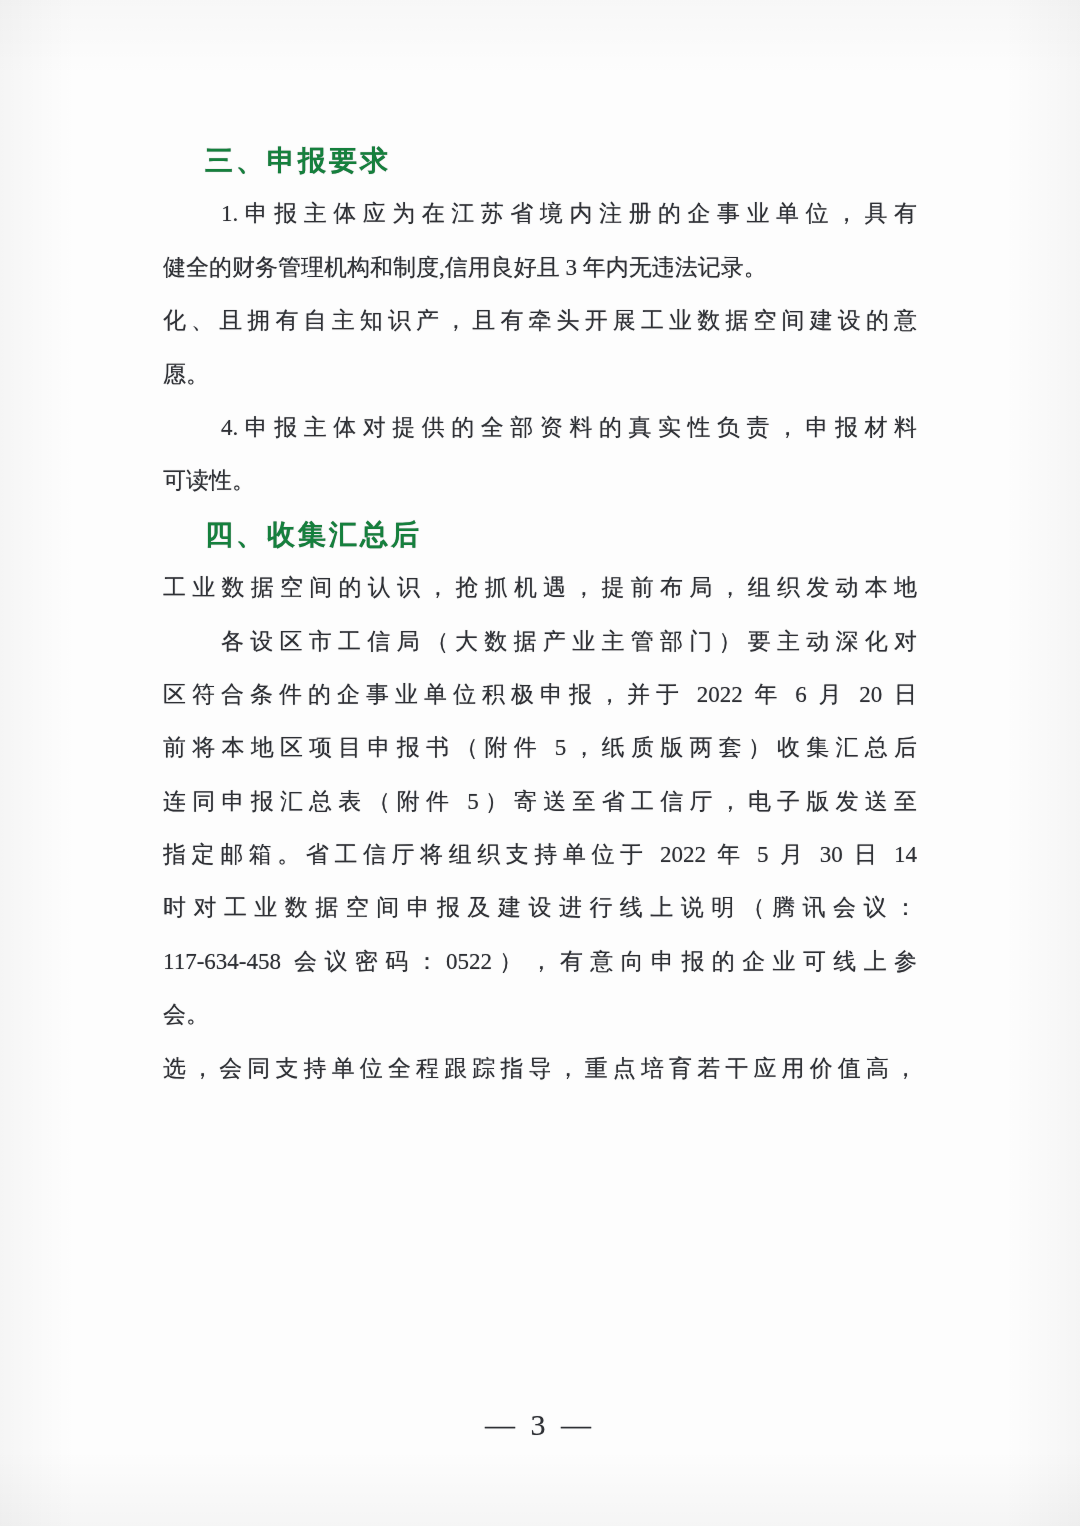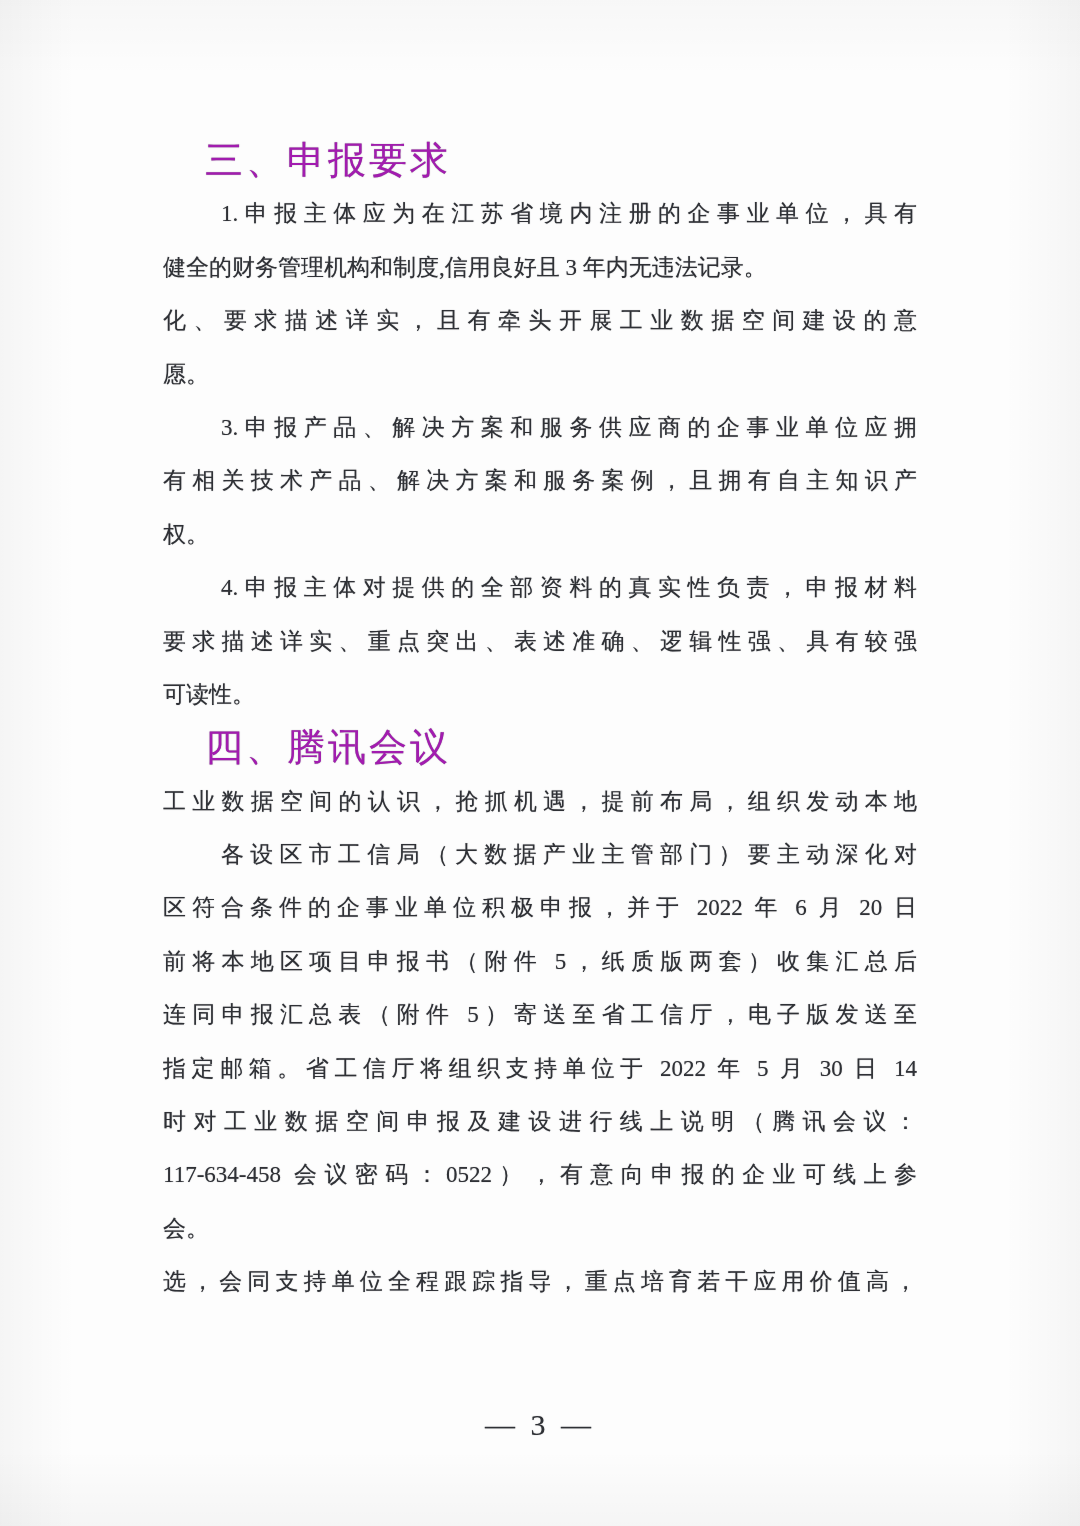--- a/index.html
+++ b/index.html
@@ -33,24 +33,24 @@
     top: 134px;
     width: 754px;
     text-shadow: 0 0 1px rgba(47,49,54,0.55);
     filter: blur(0.3px);
   }
   .heading {
     height: 53.4px;
     line-height: 53.4px;
     padding-left: 42px;
     font-family: "Liberation Sans", sans-serif;
-    font-weight: 400;
-    font-size: 38px;
+    font-weight: 700;
+    font-size: 28px;
     letter-spacing: 3px;
-    color: #a21caf;
+    color: #15803d;
     white-space: nowrap;
   }
   .para { margin: 0; }
   .line {
     height: 53.4px;
     line-height: 53.4px;
     font-size: 23px;
     text-align: justify;
     
     text-align-last: justify;
@@ -76,34 +76,28 @@
 <body>
 
 <div class="page">
   <div class="content">
       <div class="heading">三、申报要求</div>
       <div class="para">
         <div class="line indent">1.申报主体应为在江苏省境内注册的企事业单位，具有</div>
         <div class="line end">健全的财务管理机构和制度,信用良好且 3 年内无违法记录。</div>
       </div>
       <div class="para">
-        <div class="line">化、要求描述详实，且有牵头开展工业数据空间建设的意</div>
+        <div class="line">化、且拥有自主知识产，且有牵头开展工业数据空间建设的意</div>
         <div class="line end">愿。</div>
       </div>
       <div class="para">
-        <div class="line indent">3.申报产品、解决方案和服务供应商的企事业单位应拥</div>
-        <div class="line">有相关技术产品、解决方案和服务案例，且拥有自主知识产</div>
-        <div class="line end">权。</div>
-      </div>
-      <div class="para">
         <div class="line indent">4.申报主体对提供的全部资料的真实性负责，申报材料</div>
-        <div class="line">要求描述详实、重点突出、表述准确、逻辑性强、具有较强</div>
         <div class="line end">可读性。</div>
       </div>
-      <div class="heading">四、腾讯会议</div>
+      <div class="heading">四、收集汇总后</div>
       <div class="para">
         <div class="line">工业数据空间的认识，抢抓机遇，提前布局，组织发动本地</div>
         <div class="line indent">各设区市工信局（大数据产业主管部门）要主动深化对</div>
         <div class="line">区符合条件的企事业单位积极申报，并于 2022 年 6 月 20 日</div>
         <div class="line">前将本地区项目申报书（附件 5，纸质版两套）收集汇总后</div>
         <div class="line">连同申报汇总表（附件 5）寄送至省工信厅，电子版发送至</div>
         <div class="line">指定邮箱。省工信厅将组织支持单位于 2022 年 5 月 30 日 14</div>
         <div class="line">时对工业数据空间申报及建设进行线上说明（腾讯会议：</div>
         <div class="line">117-634-458 会议密码：0522），有意向申报的企业可线上参</div>
         <div class="line end">会。</div>

